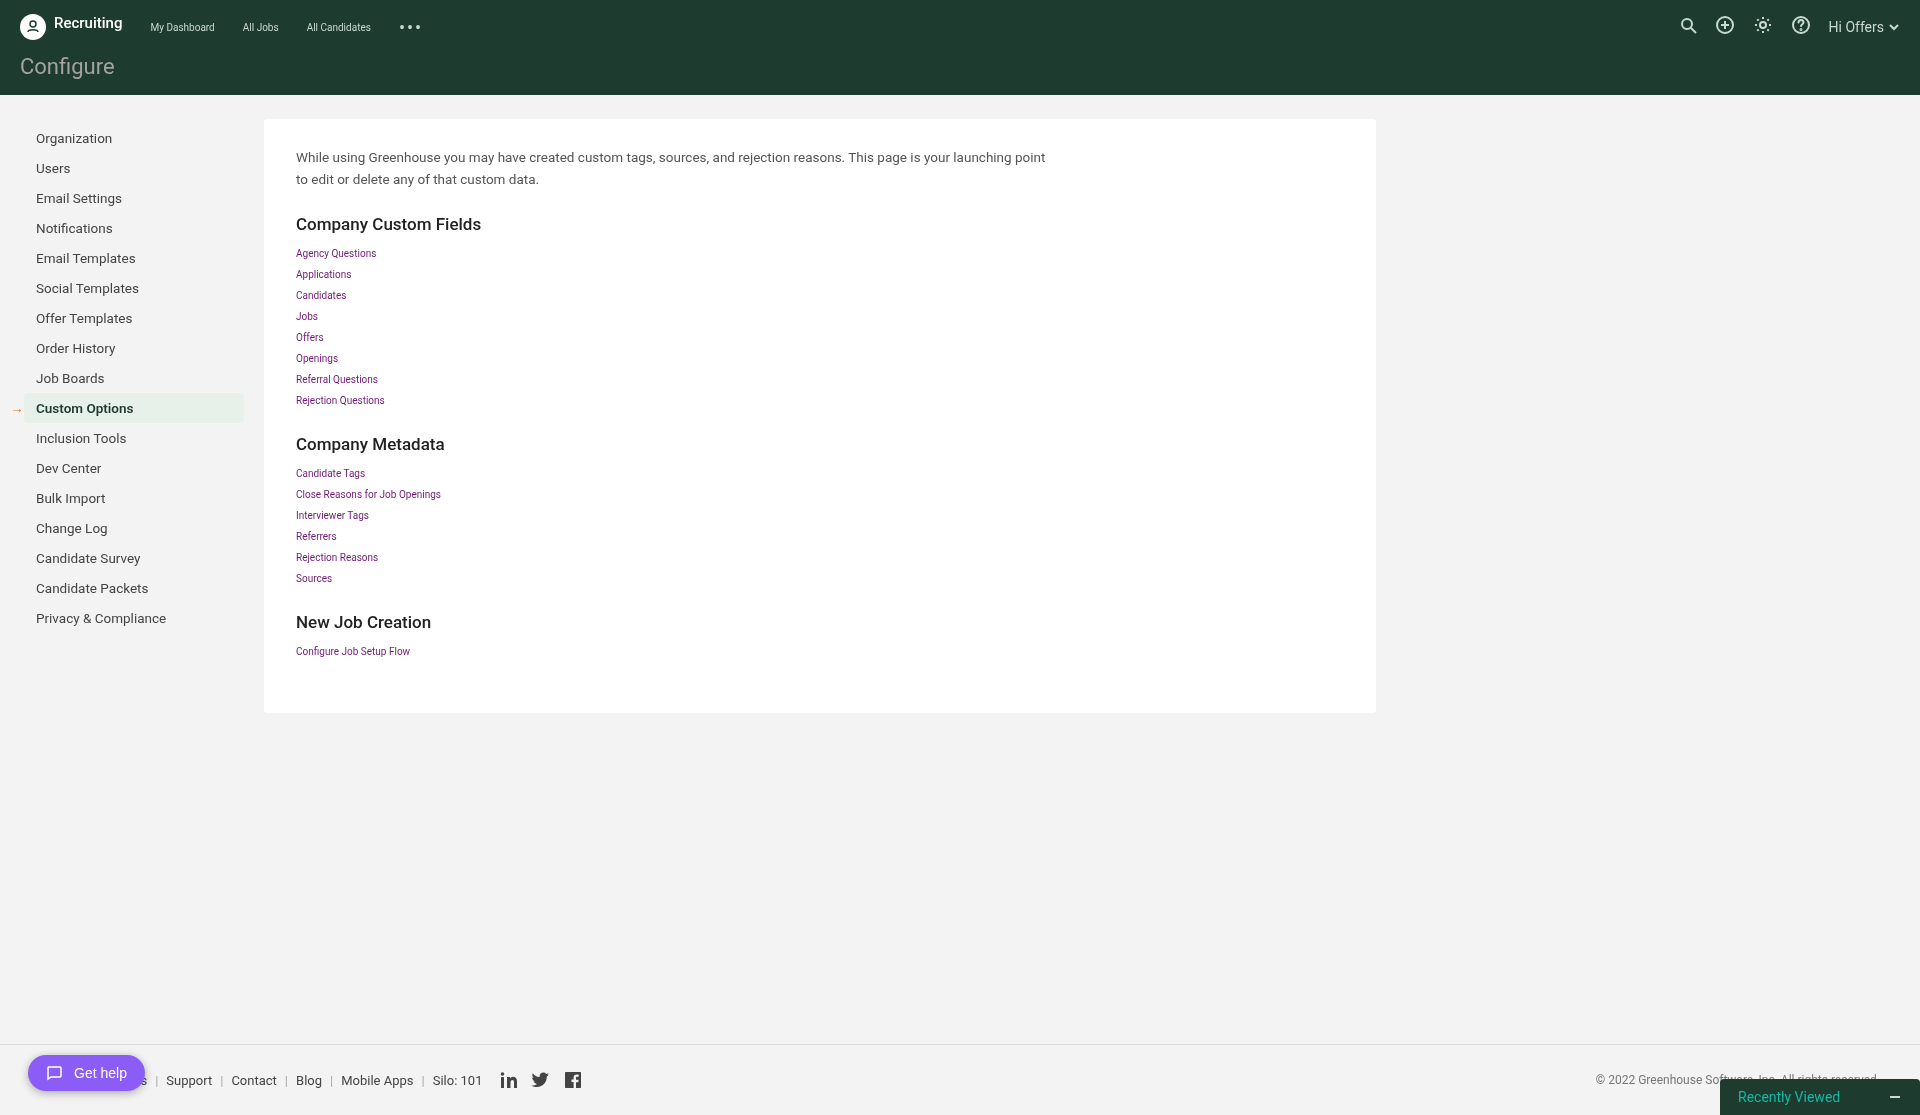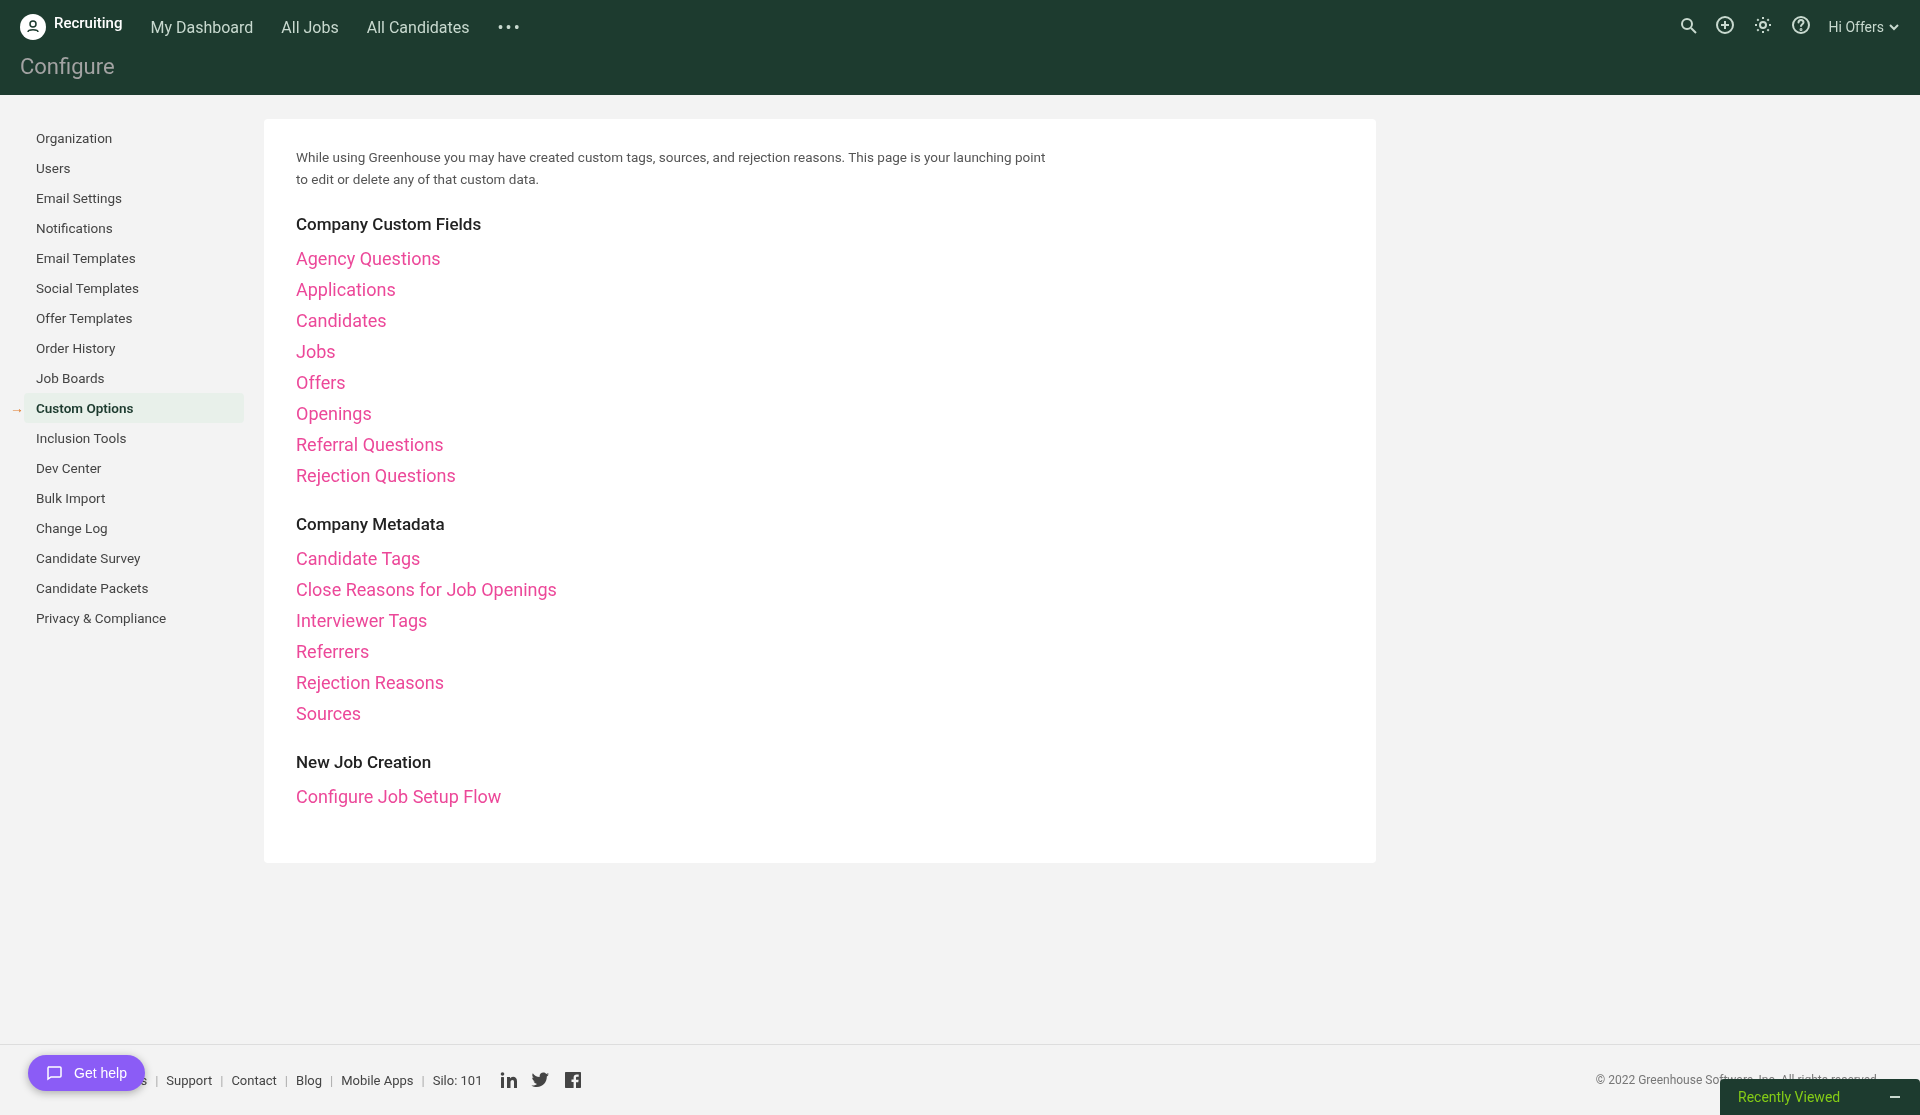--- a/index.html
+++ b/index.html
@@ -33,21 +33,21 @@
       border-radius: 50%;
       display: flex;
       align-items: center;
       justify-content: center;
       color: #1d3b2f;
       font-size: 14px;
       font-weight: bold;
     }
     .top-nav-link {
       color: #c8d9cf;
-      font-size: 16px;
+      font-size: 10px;
       cursor: pointer;
       text-decoration: none;
     }
     .top-nav-right {
       display: flex;
       align-items: center;
       gap: 18px;
       color: #c8d9cf;
     }
     .nav-icon {
@@ -131,22 +131,22 @@
       font-size: 17px;
       font-weight: 500;
       color: #222;
       margin-bottom: 14px;
     }
     .section {
       margin-bottom: 28px;
     }
     .content-link {
       display: block;
-      color: #ec4899;
-      font-size: 18px;
+      color: #701a75;
+      font-size: 10px;
       text-decoration: none;
       margin-bottom: 10px;
       cursor: pointer;
     }
 
     
     .footer {
       background: #f3f3f3;
       border-top: 1px solid #ddd;
       padding: 24px 40px;
@@ -210,21 +210,21 @@
       z-index: 100;
       box-shadow: 0 2px 8px rgba(0,0,0,0.3);
     }
 
     
     .recently-viewed {
       position: fixed;
       bottom: 0;
       right: 0;
       background: #1d3b2f;
-      color: #84cc16;
+      color: #14b8a6;
       padding: 10px 18px;
       font-size: 14px;
       cursor: pointer;
       display: flex;
       align-items: center;
       gap: 10px;
       border-radius: 4px 4px 0 0;
       z-index: 100;
       min-width: 200px;
     }

